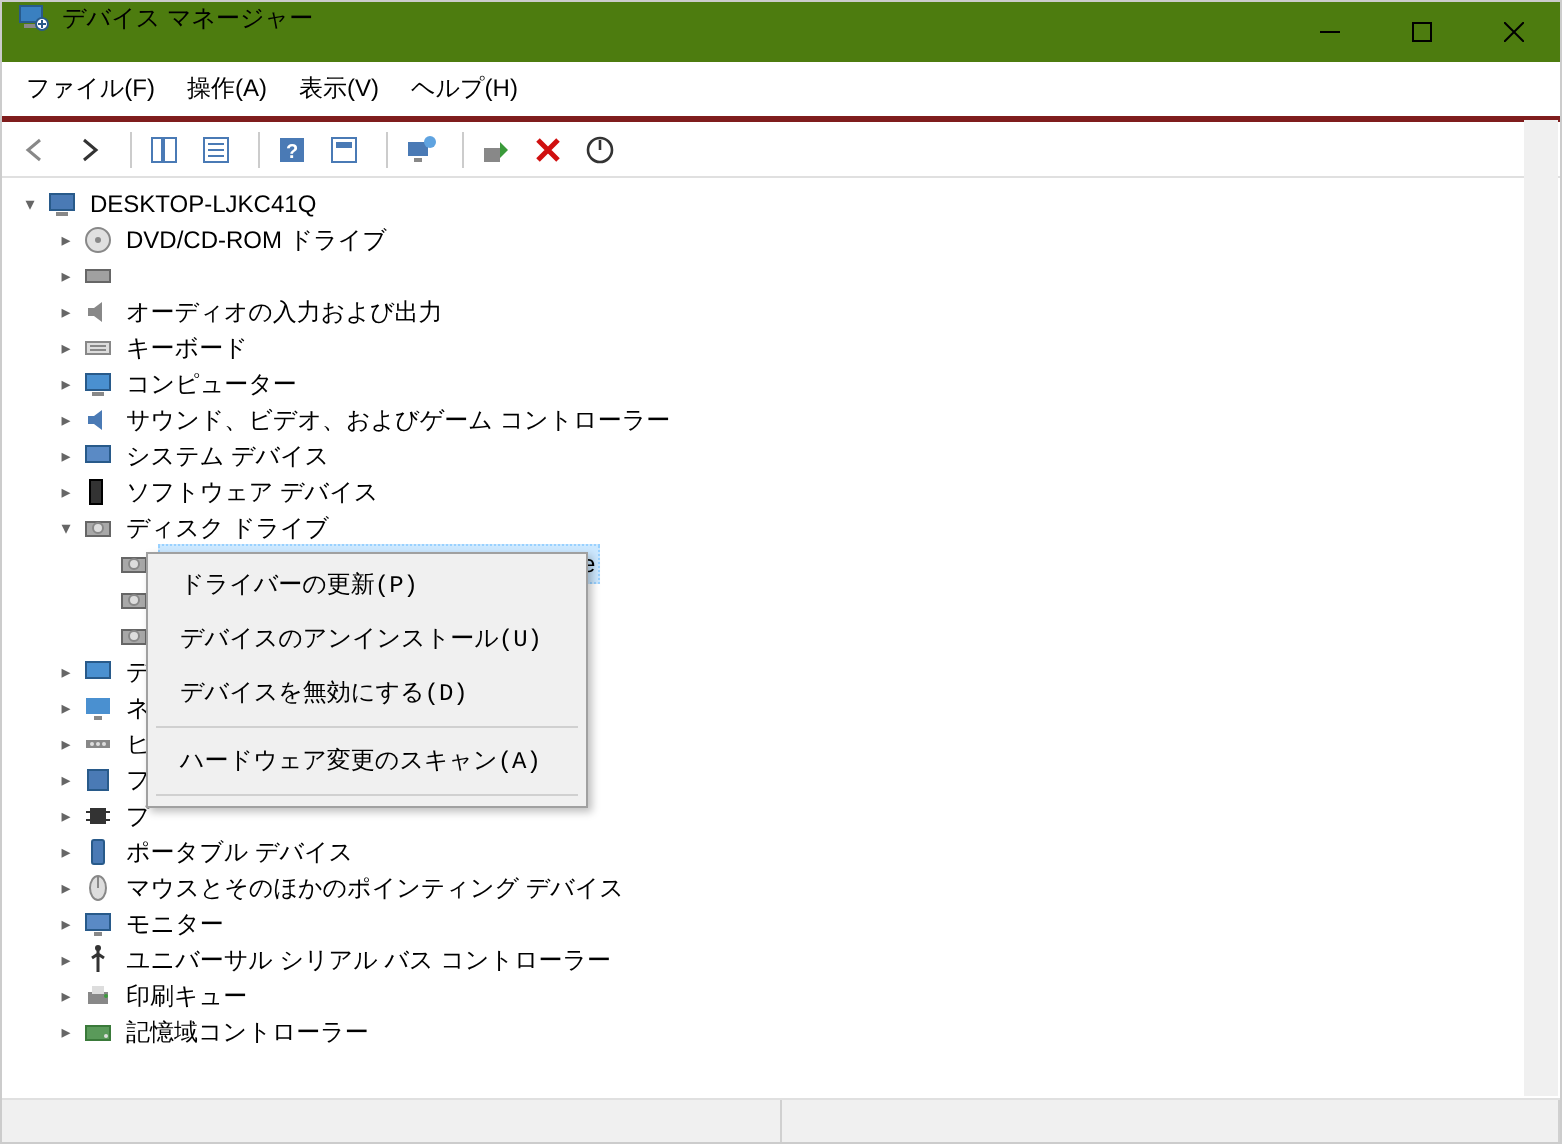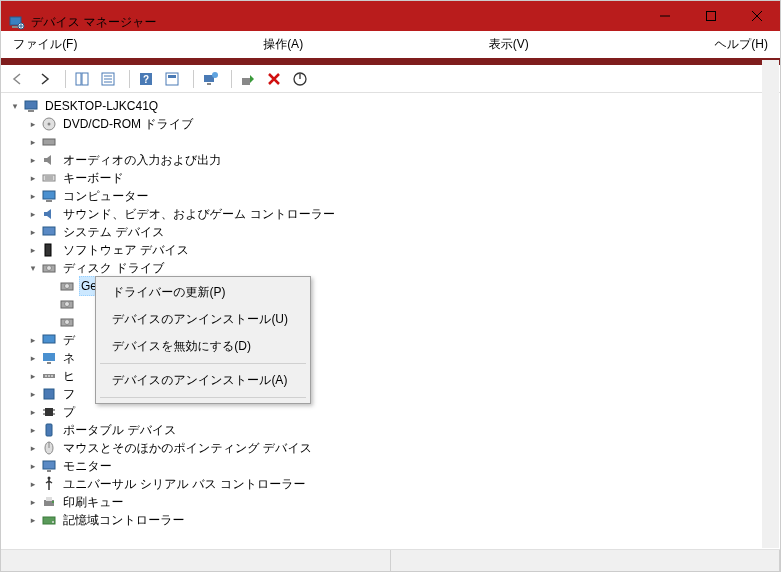--- a/index.html
+++ b/index.html
@@ -1,22 +1,22 @@
 <!DOCTYPE html>
 <html><head>
 <meta charset="utf-8">
 <style>
 * { box-sizing: border-box; margin: 0; padding: 0; }
 body { font-family: "Yu Gothic UI", "Meiryo", sans-serif; font-size: 12px; background: #fff; width: 781px; height: 572px; overflow: hidden; border: 1px solid #ccc; position: relative; }
-.titlebar { display: flex; align-items: flex-end; height: 30px; padding: 0 0 0 8px; background: #b91c1c; }
+.titlebar { display: flex; align-items: flex-start; height: 30px; padding: 0 0 0 8px; background: #4d7c0f; }
 .titlebar .app-icon { width: 16px; height: 16px; margin-right: 6px; }
 .titlebar .title { flex: 1; }
 .winbtns { display: flex; }
 .winbtn { width: 46px; height: 30px; display: flex; align-items: center; justify-content: center; }
-.menubar { display: flex; padding: 2px 4px; border-bottom: 7px solid #7f1d1d; justify-content: space-between; }
+.menubar { display: flex; padding: 2px 4px; border-bottom: 3px solid #7f1d1d; }
 .menuitem { padding: 3px 8px; }
 .toolbar { display: flex; align-items: center; padding: 2px 4px; border-bottom: 1px solid #e0e0e0; height: 28px; gap: 0; }
 .tbtn { width: 24px; height: 24px; display: flex; align-items: center; justify-content: center; margin: 0 1px; }
 .tbtn.sep { width: 6px; border-right: 1px solid #ccc; height: 18px; margin: 0 3px; }
 .tree { padding: 4px 0 0 8px; height: 482px; overflow: auto; position: relative; }
 .node { display: flex; align-items: center; height: 18px; line-height: 18px; white-space: nowrap; }
 .indent0 { padding-left: 0; }
 .indent1 { padding-left: 18px; }
 .indent2 { padding-left: 36px; }
 .arrow { width: 12px; height: 12px; margin-right: 2px; display: inline-flex; align-items: center; justify-content: center; font-size: 9px; color: #666; }
@@ -374,26 +374,26 @@
           <svg width="16" height="16">
             <rect x="2" y="5" width="12" height="7" fill="#5a9a5a" stroke="#3a7a3a"></rect>
             <circle cx="12" cy="10" r="1" fill="#ddd"></circle>
           </svg>
         </span>
         <span class="label">記憶域コントローラー</span>
       </div>
     </div>
 </div>
 
-<div class="context-menu" id="ctxmenu" style="left: 94px; top: 275px;">
+<div class="context-menu" id="ctxmenu" style="left: 72px; top: 275px; font-family: Liberation Mono, monospace;">
     <div class="cm-item">ドライバーの更新(P)</div>
     <div class="cm-item">デバイスのアンインストール(U)</div>
     <div class="cm-item">デバイスを無効にする(D)</div>
     <div class="cm-sep"></div>
-    <div class="cm-item">デバイスのアンインストール(A)</div>
+    <div class="cm-item">ハードウェア変更のスキャン(A)</div>
     <div class="cm-sep"></div>
   </div>
 
 <div class="scrollbar-v"></div>
 
 <div class="statusbar">
   <div class="cell"></div>
   <div class="cell"></div>
 </div>
 

